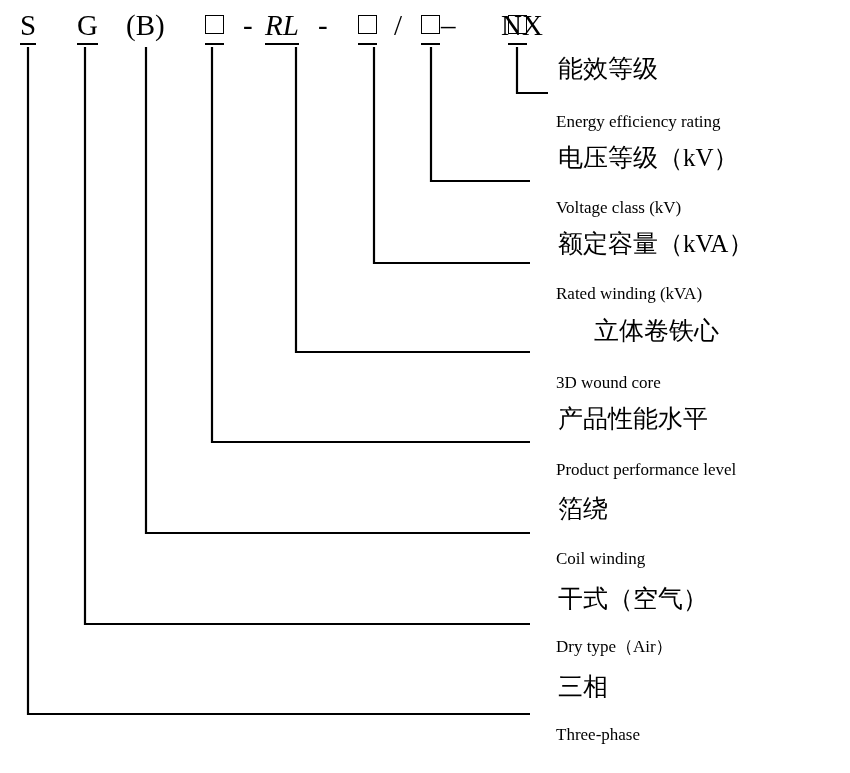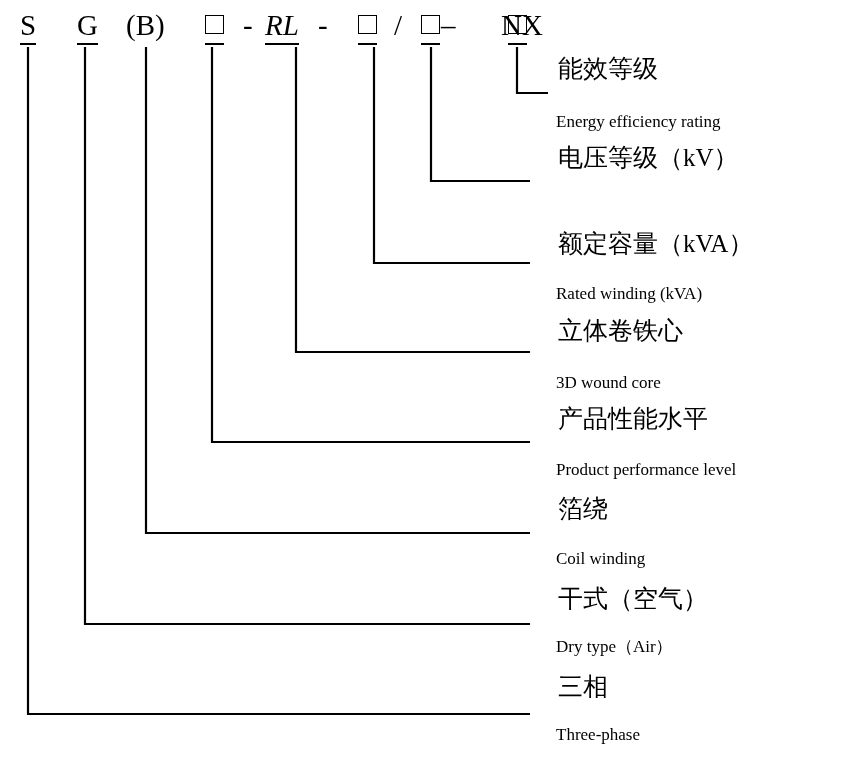--- a/index.html
+++ b/index.html
@@ -56,23 +56,24 @@
       <path d="M 296 47 L 296 352 L 530 352" fill="none" stroke="#000000" stroke-width="2.2"></path>
       <path d="M 374 47 L 374 263 L 530 263" fill="none" stroke="#000000" stroke-width="2.2"></path>
       <path d="M 431 47 L 431 181 L 530 181" fill="none" stroke="#000000" stroke-width="2.2"></path>
       <path d="M 517 47 L 517 93 L 548 93" fill="none" stroke="#000000" stroke-width="2.2"></path>
     </svg>
 
   <div class="labels" id="labels">
       <div class="lbl cn" style="top: 55px;">能效等级</div>
       <div class="lbl en" style="top: 108px;">Energy efficiency rating</div>
       <div class="lbl cn" style="top: 144px;">电压等级（kV）</div>
+      <div class="lbl en" style="top: 194px;">Voltage class (kV)</div>
       <div class="lbl cn" style="top: 230px;">额定容量（kVA）</div>
       <div class="lbl en" style="top: 280px;">Rated winding (kVA)</div>
-      <div class="lbl cn" style="top: 317px;">立体卷铁心</div>
+      <div class="lbl cn" style="top: 317px; margin-left: 36px;">立体卷铁心</div>
       <div class="lbl en" style="top: 369px;">3D wound core</div>
       <div class="lbl cn" style="top: 405px;">产品性能水平</div>
       <div class="lbl en" style="top: 456px;">Product performance level</div>
       <div class="lbl cn" style="top: 495px;">箔绕</div>
       <div class="lbl en" style="top: 545px;">Coil winding</div>
       <div class="lbl cn" style="top: 585px;">干式（空气）</div>
       <div class="lbl en" style="top: 633px;">Dry type（Air）</div>
       <div class="lbl cn" style="top: 673px;">三相</div>
       <div class="lbl en" style="top: 721px;">Three-phase</div>
     </div>

